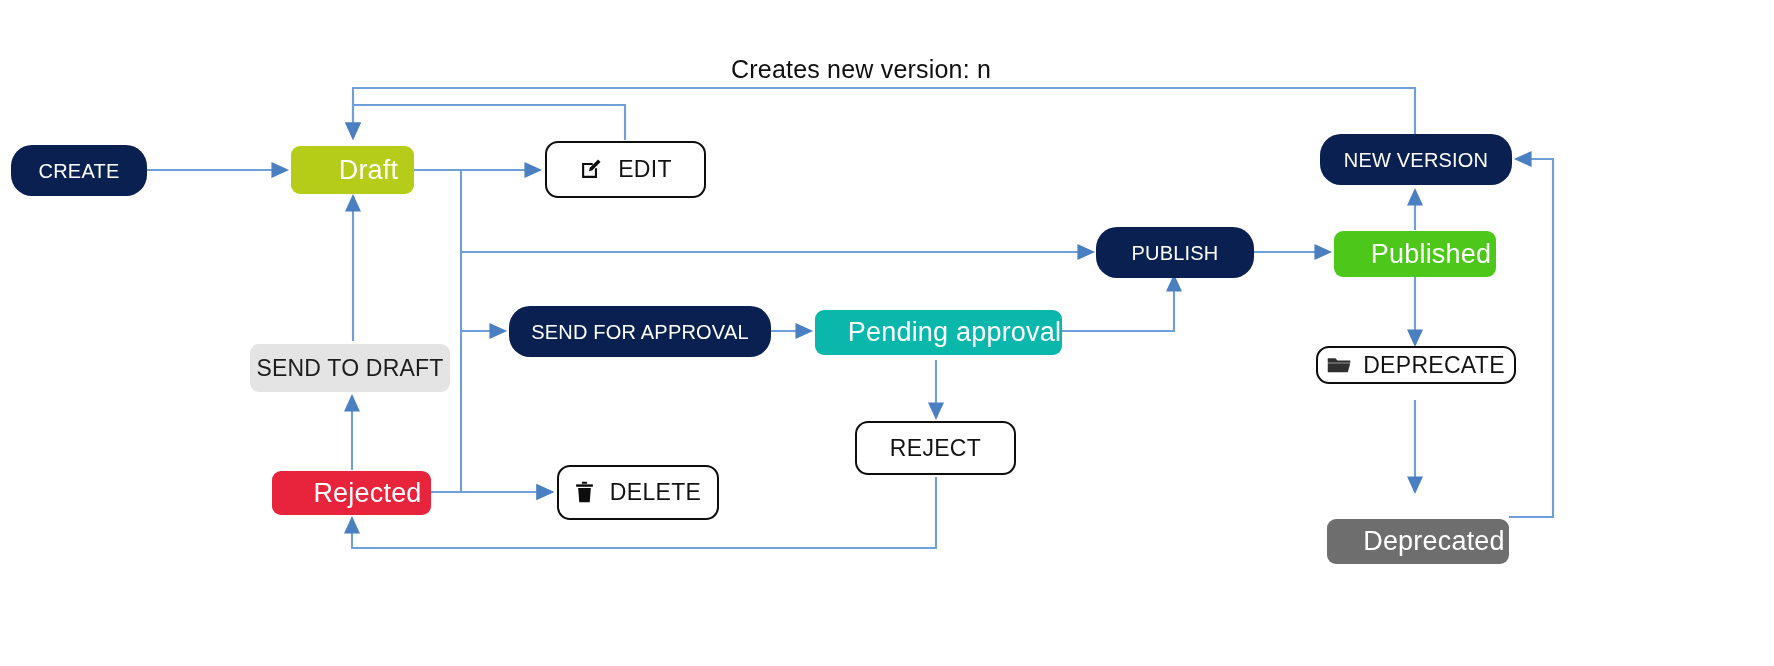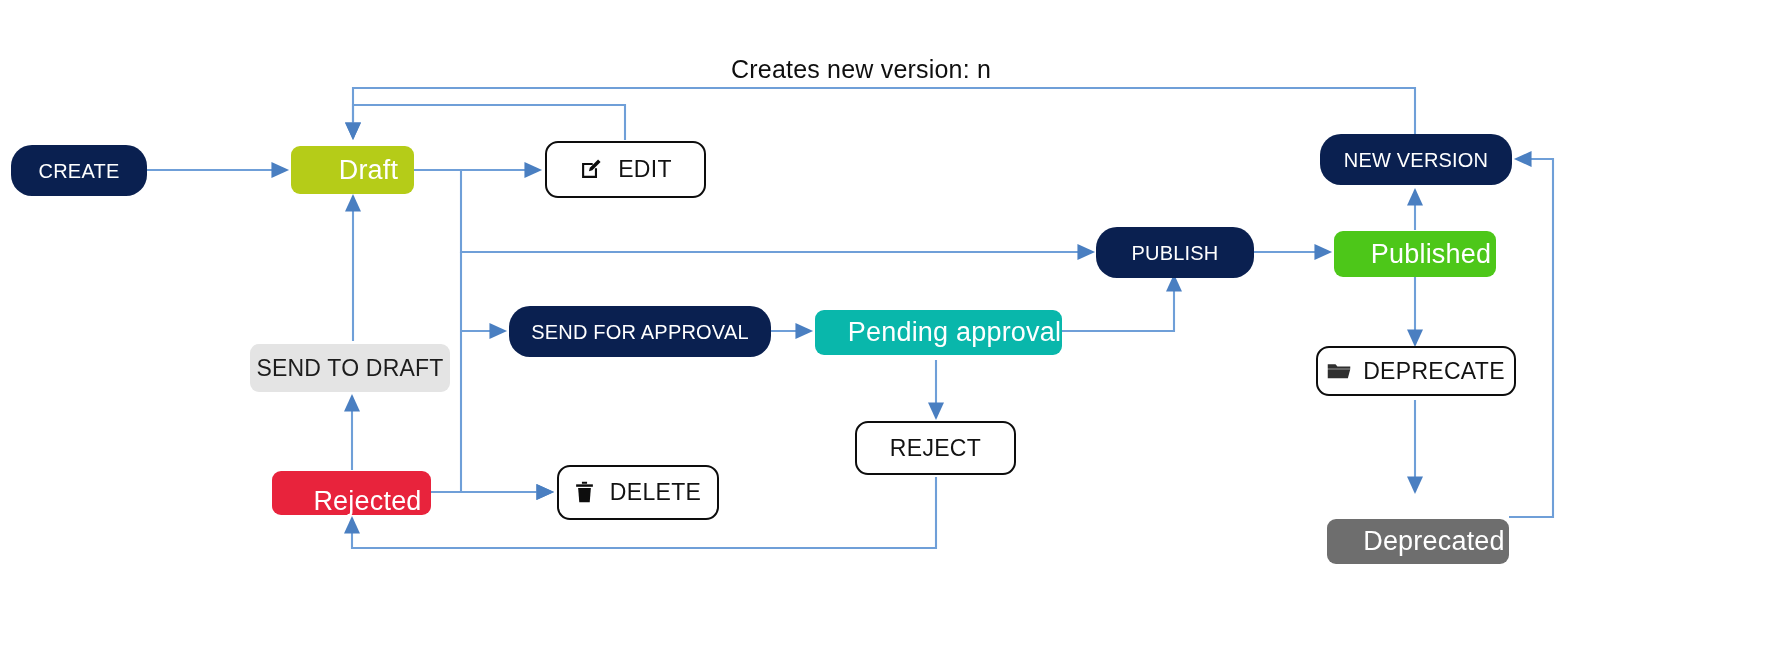--- a/index.html
+++ b/index.html
@@ -170,40 +170,40 @@
   </div>
 
   <div class="node muted" style="left:250px; top:344px; width:200px; height:48px;">
     <span>SEND TO DRAFT</span>
   </div>
 
   <div class="node outline" style="left:855px; top:421px; width:161px; height:54px;justify-content:center;">
     <span>REJECT</span>
   </div>
 
-  <div class="node state" style="left:272px; top:471px; width:159px; height:44px; background:#e8233c;align-items:flex-end;">
+  <div class="node state" style="left:272px; top:471px; width:159px; height:44px; background:#e8233c;">
     <span>Rejected</span>
   </div>
 
   <div class="node outline" style="left:557px; top:465px; width:162px; height:55px;">
     <span class="glyph">
       <svg width="19" height="23" viewBox="0 0 20 24" aria-hidden="true">
         <rect x="7.3" y="0.7" width="5.4" height="2.1" fill="#0d0d0d"></rect>
         <rect x="1.2" y="3.4" width="17.6" height="2.6" fill="#0d0d0d"></rect>
         <path d="M3.3 7.2h13.4l-1.2 15.1H4.5z" fill="#0d0d0d"></path>
       </svg>
     </span>
     <span>DELETE</span>
   </div>
 
   <div class="node action" style="left:1320px; top:134px; width:192px; height:51px; background:#0a2050;">
     <span>NEW VERSION</span>
   </div>
 
-  <div class="node outline" style="left:1316px; top:346px; width:200px; height:50px;">
+  <div class="node outline" style="left:1316px; top:346px; width:200px; height:38px;">
     <span class="glyph" style="margin-right:-4px;">
       <svg width="24" height="19" viewBox="0 0 26 20" aria-hidden="true">
         <path d="M0.8 2.2h8.4l2.1 2.5h13.9v2.4H0.8z" fill="#2f2f2f"></path>
         <path d="M0.8 7.6h24.4l-2.6 9.8H0.8z" fill="#2f2f2f"></path>
       </svg>
     </span>
     <span>DEPRECATE</span>
   </div>
 
   <div class="node state" style="left:1327px; top:495px; width:182px; height:45px; background:#6e6e6e;margin-top:24px;">

